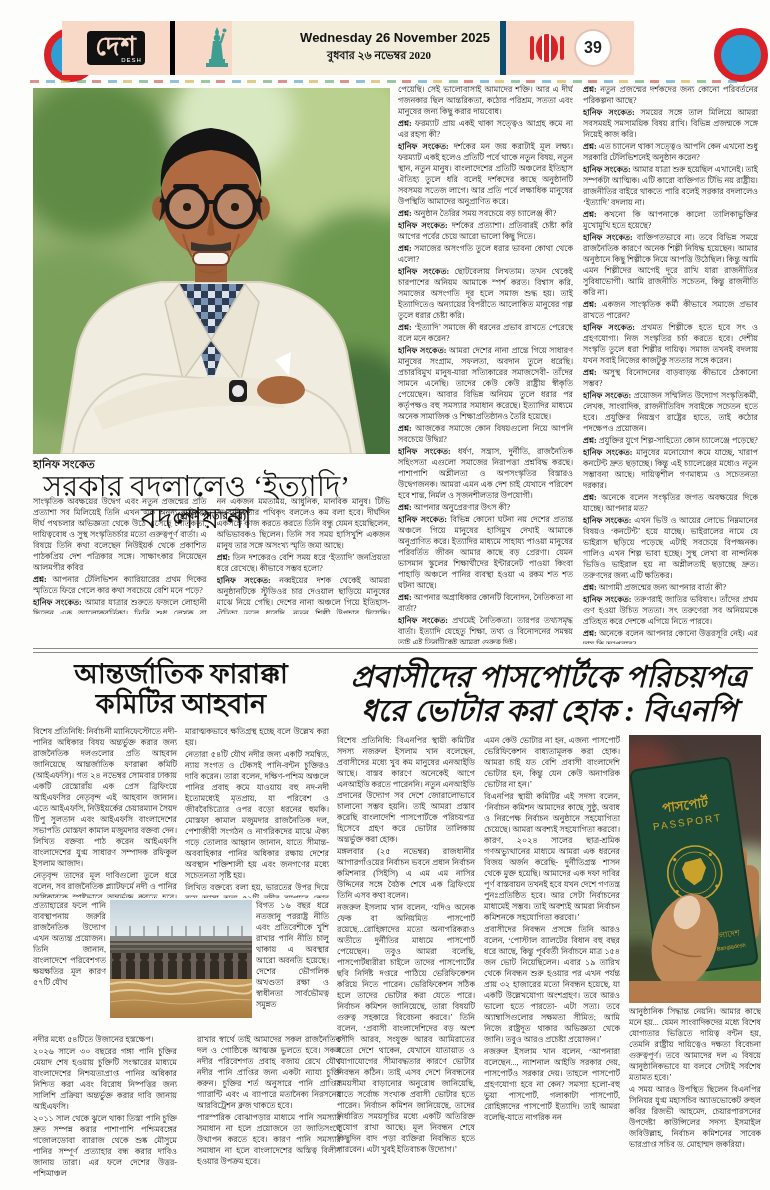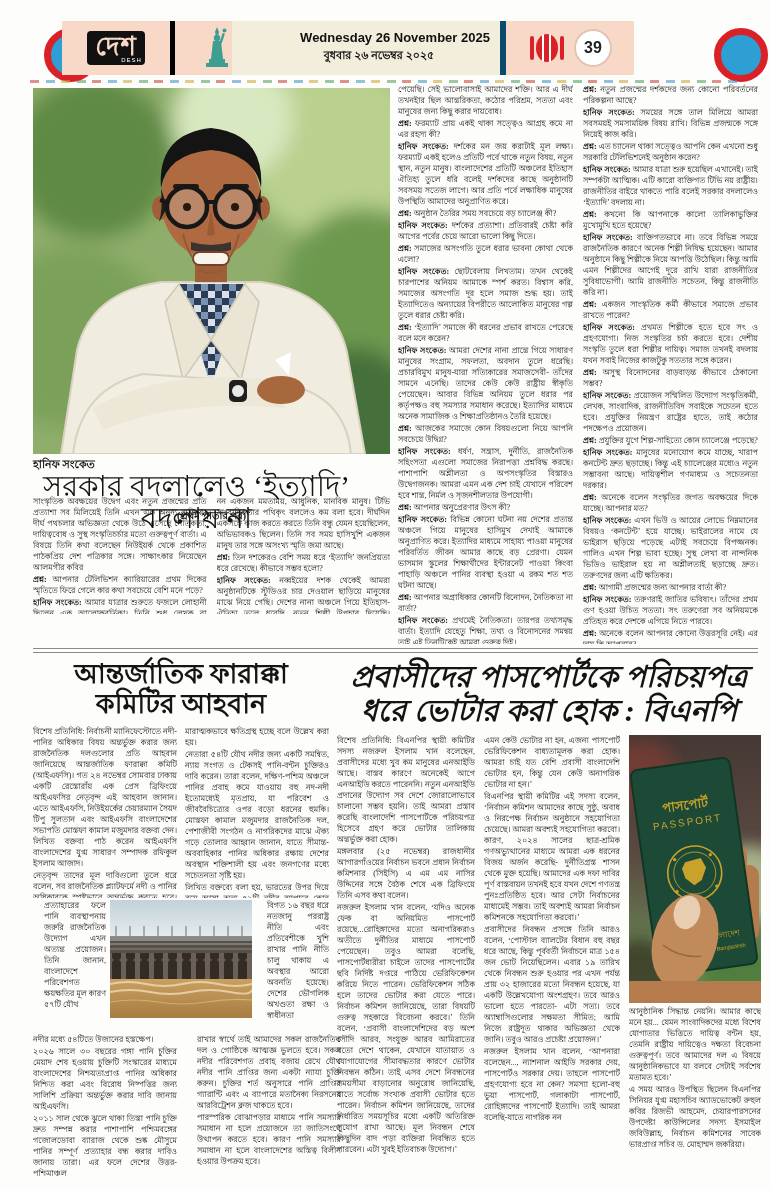--- a/index.html
+++ b/index.html
@@ -43,21 +43,21 @@
   .ncol{flex:1;overflow:hidden;text-align:justify;}
   .para{margin:0 0 1px 0;font-size:8px;line-height:11px;}
   .para b{font-weight:bold;}
   .divider{position:absolute;left:33px;right:12px;top:648px;height:3px;border-top:1px solid #8a8a86;border-bottom:1px solid #8a8a86;}
   
   .fk{position:absolute;left:33px;top:660px;width:296px;}
   .fk-headline{text-align:center;font-weight:bold;font-size:27px;line-height:1.1;}
   .fk-part1{display:flex;gap:8px;height:172px;margin-top:7px;}
   .fk-part1 .ncol{width:144px;flex:none;}
   .fk-mid{display:flex;gap:4px;height:118px;margin-top:2px;}
-  .fk-mid .sidecol{width:73px;overflow:hidden;text-align:justify;margin-left:11px;}
+  .fk-mid .sidecol{width:73px;overflow:hidden;text-align:justify;}
   .fk-img{width:142px;height:118px;flex:none;overflow:hidden;}
   .fk-part2{display:flex;gap:20px;height:152px;margin-top:16px;}
   .fk-part2 .ncol{width:144px;flex:none;}
   .bnp{position:absolute;left:337px;top:660px;width:424px;}
   .bnp-headline{text-align:center;font-weight:bold;font-size:30px;line-height:1.12;font-style:italic;}
   .bnp-body{display:flex;gap:9px;margin-top:8px;height:446px;}
   .bnp-c1{width:138px;flex:none;}
   .bnp-c2{width:136px;flex:none;}
   .bnp-c3{width:132px;flex:none;overflow:hidden;}
   .pp-img{width:132px;height:268px;margin-bottom:3px;}
@@ -90,21 +90,21 @@
           <circle cx="24.5" cy="5.5" r="2"></circle>
           <rect x="9" y="34" width="16" height="4"></rect>
           <rect x="6" y="38" width="22" height="4"></rect>
         </g>
       </svg>
     </div>
 
 
     <div class="mh-box mh-date">
       <span class="date-en">Wednesday 26 November 2025</span>
-      <span class="date-bn">বুধবার ২৬ নভেম্বর ২০২৫</span>
+      <span class="date-bn">বুধবার ২৬ নভেম্বর 2020</span>
     </div>
 
     <div class="mh-box mh-right">
       <span class="red-orn">
         <span class="ro-bar"></span>
           <span class="ro-ball"></span>
           <span class="ro-bar"></span>
       </span>
       <span class="page-badge">39</span>
     </div>
@@ -194,21 +194,21 @@
       </div>
     <div class="ncol">
         <p class="para">নন একজন মমতাময়, আধুনিক, মানবিক মানুষ। টিভি সাংবাদিকতার পথিকৃৎ বললেও কম বলা হবে। দীর্ঘদিন একসঙ্গে কাজ করতে করতে তিনি বন্ধু যেমন হয়েছিলেন, অভিভাবকও ছিলেন। তিনি সব সময় হাসিখুশি একজন মানুষ তার সঙ্গে অসংখ্য স্মৃতি জমা আছে।</p>
         <p class="para"><b>প্রশ্ন:</b> তিন দশকেরও বেশি সময় ধরে ‘ইত্যাদি’ জনপ্রিয়তা ধরে রেখেছে। কীভাবে সম্ভব হলো?</p>
         <p class="para"><b>হানিফ সংকেত:</b> নব্বইয়ের দশক থেকেই আমরা অনুষ্ঠানটিকে স্টুডিওর চার দেওয়াল ছাড়িয়ে মানুষের মাঝে নিয়ে গেছি। দেশের নানা অঞ্চলে গিয়ে ইতিহাস-ঐতিহ্য তুলে ধরেছি, নতুন শিল্পী উপহার দিয়েছি। ব্যাটারিচালিত টিভির সময় থেকে আজকের অনলাইন যুগ- সব সময় দর্শকের ভালোবাসা</p>
       </div>
   </div>
 
   <div class="iv-cols-right">
     <div class="ncol">
-        <p class="para">পেয়েছি। সেই ভালোবাসাই আমাদের শক্তি। আর এ দীর্ঘ তখনইার ছিল আন্তরিকতা, কঠোর পরিশ্রম, সততা এবং মানুষের জন্য কিছু করার দায়বোধ।</p>
+        <p class="para">পেয়েছি। সেই ভালোবাসাই আমাদের শক্তি। আর এ দীর্ঘ গজনকার ছিল আন্তরিকতা, কঠোর পরিশ্রম, সততা এবং মানুষের জন্য কিছু করার দায়বোধ।</p>
         <p class="para"><b>প্রশ্ন:</b> ফরম্যাট প্রায় একই থাকা সত্ত্বেও আগ্রহ কমে না এর রহস্য কী?</p>
         <p class="para"><b>হানিফ সংকেত:</b> দর্শকের মন জয় করাটাই মূল লক্ষ্য। ফরম্যাট একই হলেও প্রতিটি পর্বে থাকে নতুন বিষয়, নতুন স্থান, নতুন মানুষ। বাংলাদেশের প্রতিটি অঞ্চলের ইতিহাস ঐতিহ্য তুলে ধরি বলেই দর্শকদের কাছে অনুষ্ঠানটি সবসময় সতেজ লাগে। আর প্রতি পর্বে লক্ষাধিক মানুষের উপস্থিতি আমাদের অনুপ্রাণিত করে।</p>
         <p class="para"><b>প্রশ্ন:</b> অনুষ্ঠান তৈরির সময় সবচেয়ে বড় চ্যালেঞ্জ কী?</p>
         <p class="para"><b>হানিফ সংকেত:</b> দর্শকের প্রত্যাশা। প্রতিবারই চেষ্টা করি আগের পর্বের চেয়ে আরো ভালো কিছু দিতে।</p>
         <p class="para"><b>প্রশ্ন:</b> সমাজের অসংগতি তুলে ধরার ভাবনা কোথা থেকে এলো?</p>
         <p class="para"><b>হানিফ সংকেত:</b> ছোটবেলায় লিখতাম। তখন থেকেই চারপাশের অনিয়ম আমাকে স্পর্শ করত। বিশ্বাস করি, সমাজের অসংগতি দূর হলে সমাজ শুদ্ধ হয়। তাই ইত্যাদিতেও অন্যায়ের বিপরীতে আলোকিত মানুষের গল্প তুলে ধরার চেষ্টা করি।</p>
         <p class="para"><b>প্রশ্ন:</b> ‘ইত্যাদি’ সমাজে কী ধরনের প্রভাব রাখতে পেরেছে বলে মনে করেন?</p>
         <p class="para"><b>হানিফ সংকেত:</b> আমরা দেশের নানা প্রান্তে গিয়ে সাধারণ মানুষের সংগ্রাম, সফলতা, অবদান তুলে ধরেছি। প্রচারবিমুখ মানুষ-যারা সত্যিকারের সমাজসেবী- তাঁদের সামনে এনেছি। তাদের কেউ কেউ রাষ্ট্রীয় স্বীকৃতি পেয়েছেন। আবার বিভিন্ন অনিয়ম তুলে ধরার পর কর্তৃপক্ষও বহু সমস্যার সমাধান করেছে। ইত্যাদির মাধ্যমে অনেক সামাজিক ও শিক্ষাপ্রতিষ্ঠানও তৈরি হয়েছে।</p>
         <p class="para"><b>প্রশ্ন:</b> আজকের সমাজে কোন বিষয়গুলো নিয়ে আপনি সবচেয়ে উদ্বিগ্ন?</p>
         <p class="para"><b>হানিফ সংকেত:</b> ধর্ষণ, সন্ত্রাস, দুর্নীতি, রাজনৈতিক সহিংসতা এগুলো সমাজের নিরাপত্তা প্রশ্নবিদ্ধ করছে। পাশাপাশি অশ্লীলতা ও অপসংস্কৃতির বিস্তারও উদ্বেগজনক। আমরা এমন এক দেশ চাই যেখানে পরিবেশ হবে শান্ত, নির্মল ও সৃজনশীলতার উপযোগী।</p>

